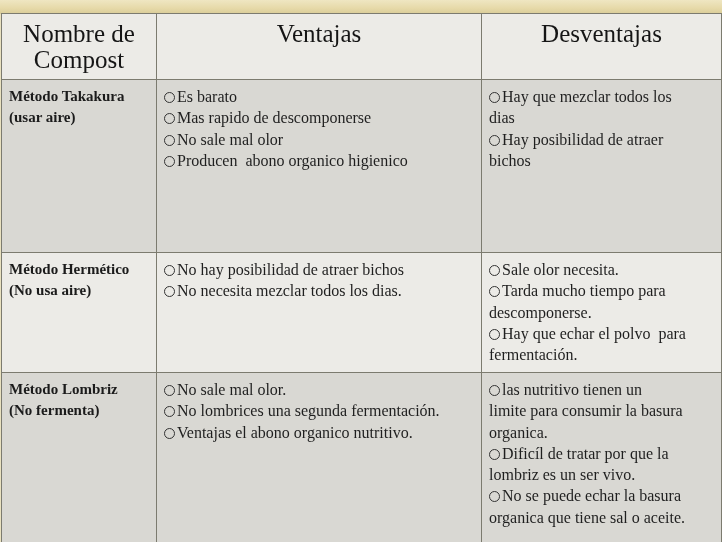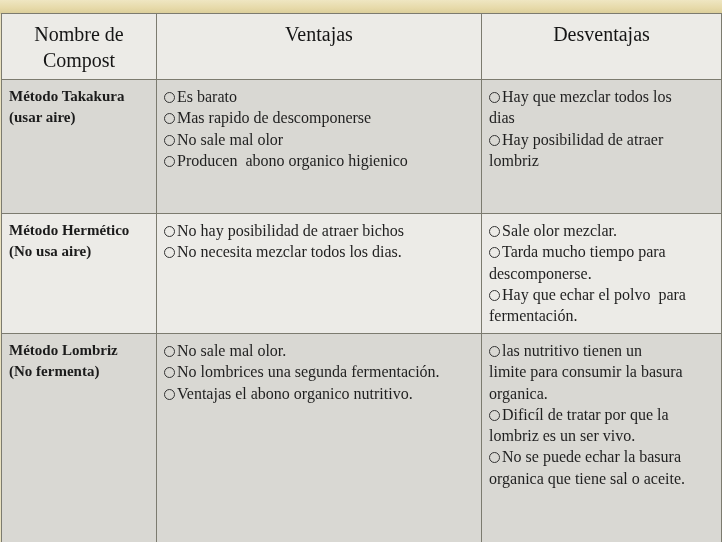--- a/index.html
+++ b/index.html
@@ -22,29 +22,29 @@
   }
   table.compost td, table.compost th {
     border: 1.5px solid #7c7b6f;
     vertical-align: top;
     padding: 0;
   }
   col.c1 { width: 155px; }
   col.c2 { width: 325px; }
   col.c3 { width: 240px; }
   tr.hdr { height: 66px; }
-  tr.r1 { height: 134px; }
+  tr.r1 { height: 173px; }
   tr.r2 { height: 120px; padding-left: 13px; }
   tr.r3 { height: 235px; }
   .light { background: #ecebe7; }
   .dark { background: #d9d8d3; }
   th {
     font-weight: normal;
     font-family: "Liberation Serif", "DejaVu Serif", serif;
-    font-size: 20px;
+    font-size: 25px;
     line-height: 26px;
     text-align: center;
     padding-top: 7px !important;
     color: #151515;
   }
   .name {
     font-family: "Liberation Serif", "DejaVu Serif", serif;
     font-weight: bold;
     font-size: 15px;
     line-height: 21px;
@@ -97,35 +97,35 @@
       <span class="line">(usar aire)</span>
     </td>
     <td class="items">
       <span class="item"><span class="bullet"></span><span>Es barato</span></span>
       <span class="item"><span class="bullet"></span><span>Mas rapido de descomponerse</span></span>
       <span class="item"><span class="bullet"></span><span>No sale mal olor</span></span>
       <span class="item" style="white-space:pre"><span class="bullet"></span><span>Producen  abono organico higienico</span></span>
     </td>
     <td class="items">
       <span class="item"><span class="bullet"></span><span>Hay que mezclar todos los</span><span class="line">dias</span></span>
-      <span class="item"><span class="bullet"></span><span>Hay posibilidad de atraer</span><span class="line">lombriz</span></span>
+      <span class="item"><span class="bullet"></span><span>Hay posibilidad de atraer</span><span class="line">bichos</span></span>
     </td>
   </tr>
 
   <tr class="r2 light">
     <td class="name">
       <span class="line">Método Hermético</span>
       <span class="line">(No usa aire)</span>
     </td>
     <td class="items">
       <span class="item"><span class="bullet"></span><span>No hay posibilidad de atraer bichos</span></span>
       <span class="item"><span class="bullet"></span><span>No necesita mezclar todos los dias.</span></span>
     </td>
     <td class="items">
-      <span class="item"><span class="bullet"></span><span>Sale olor mezclar.</span></span>
+      <span class="item"><span class="bullet"></span><span>Sale olor necesita.</span></span>
       <span class="item"><span class="bullet"></span><span>Tarda mucho tiempo para</span><span class="line">descomponerse.</span></span>
       <span class="item"><span class="bullet"></span><span style="white-space:pre">Hay que echar el polvo  para</span><span class="line">fermentación.</span></span>
     </td>
   </tr>
 
   <tr class="r3 dark">
     <td class="name">
       <span class="line">Método Lombriz</span>
       <span class="line">(No fermenta)</span>
     </td>

